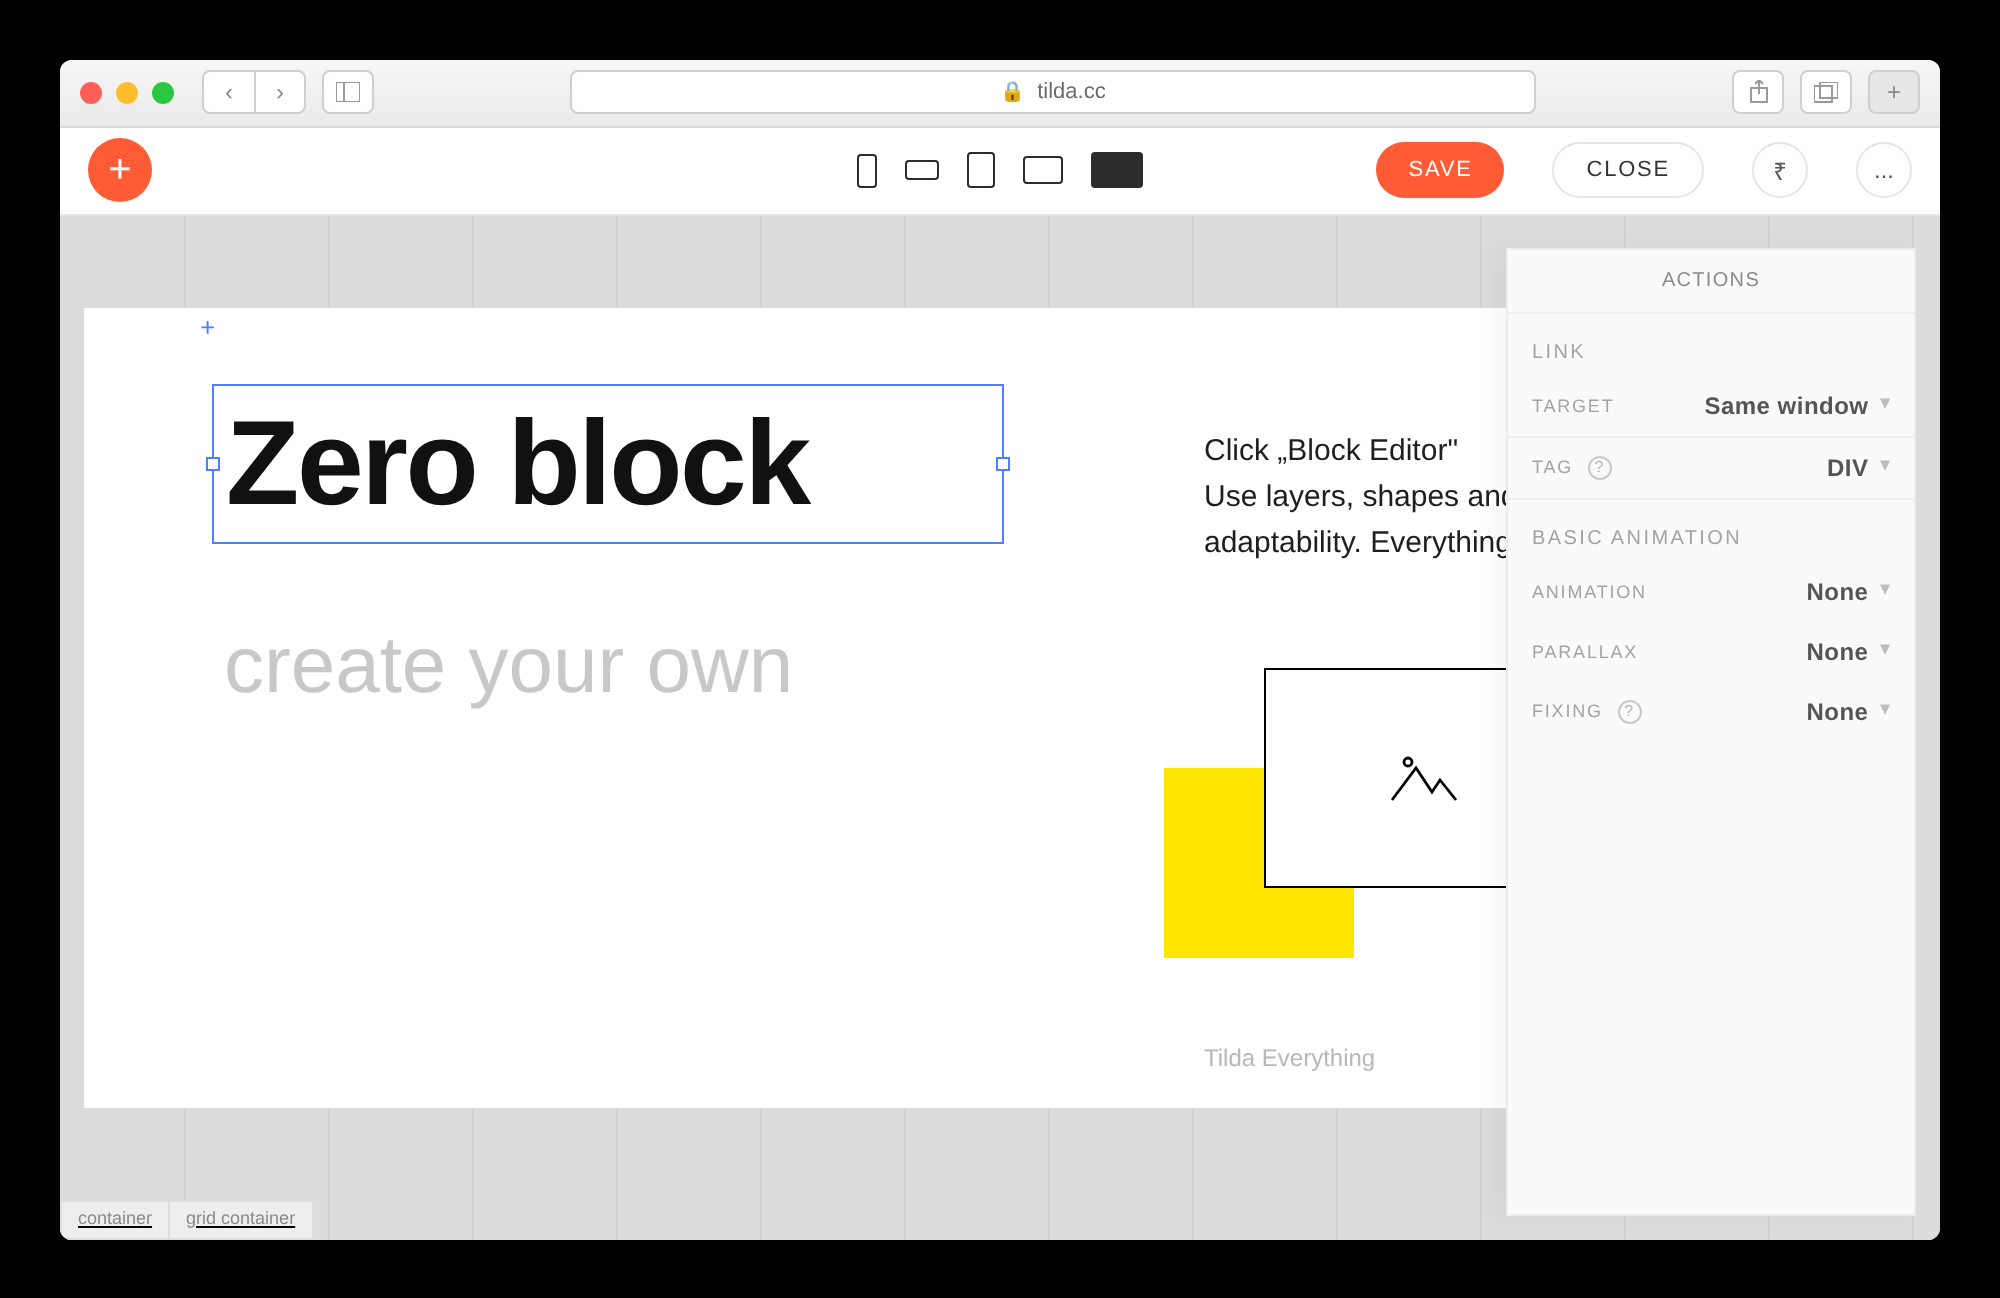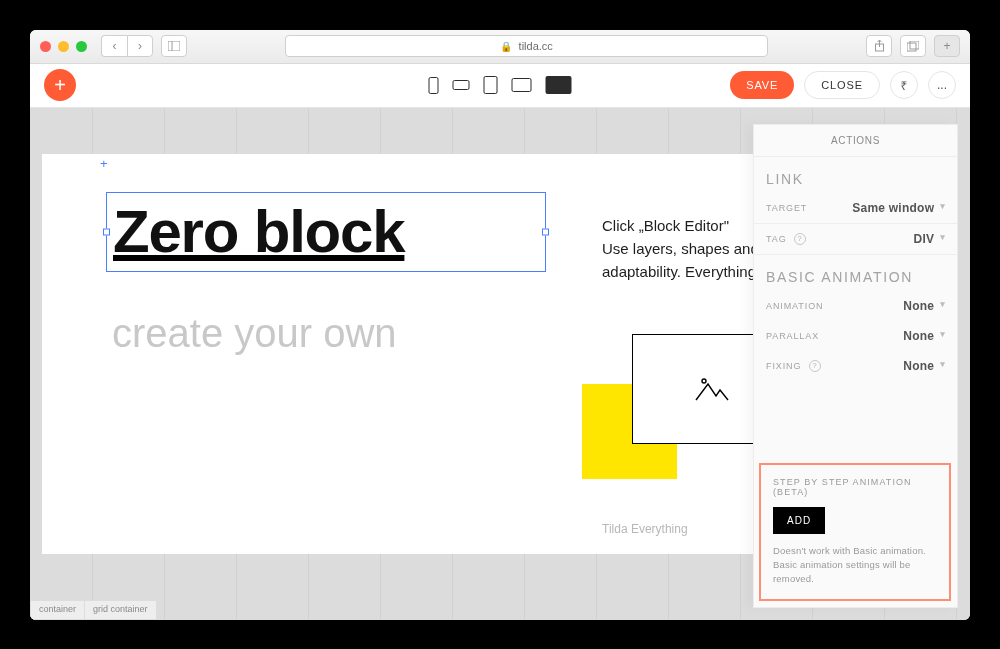--- a/index.html
+++ b/index.html
@@ -48,33 +48,33 @@
   }
   .add-btn {
     width:32px;height:32px;border-radius:50%;background:#ff5b35;color:#fff;
     display:flex;align-items:center;justify-content:center;font-size:20px;font-weight:300;
   }
   .devices { position:absolute; left:50%; transform:translateX(-50%); display:flex; gap:14px; align-items:center;}
   .dev { border:1.5px solid #2c2c2c; border-radius:2px; }
   .dev.ph { width:10px;height:17px;} .dev.phl{width:17px;height:10px;}
   .dev.tab{width:14px;height:18px;} .dev.tabl{width:20px;height:14px;}
   .dev.dt { width:26px;height:18px; border-width:2px; background:#2c2c2c; }
-  .top-right { margin-left:auto; display:flex; gap:10px; align-items:flex-start; }
+  .top-right { margin-left:auto; display:flex; gap:24px; align-items:flex-start; }
   .pill { height:28px; border-radius:14px; display:flex;align-items:center;justify-content:center; font-size:11px; letter-spacing:.08em; padding:0 16px; }
   .pill.save{ background:#ff5b35; color:#fff; }
   .pill.white{ background:#fff; border:1px solid #e5e5e5; color:#333; }
   .circle{ width:28px;height:28px;border-radius:50%;border:1px solid #e5e5e5;background:#fff;display:flex;align-items:center;justify-content:center;font-size:12px;color:#555;}
 
   
   .canvas {
     position:absolute; top:90px; left:12px; right:12px; height:400px; background:#fff; z-index:1;
   }
   .canvas .plus { position:absolute; top:2px; left:58px; color:#4a80ff; font-size:13px; font-weight:300;}
   .sel-box {
-    position:absolute; top:38px; left:64px; width:440px; height:80px; border:1px solid #4a80ff;text-decoration:underline;
+    position:absolute; top:38px; left:64px; width:396px; height:80px; border:1px solid #4a80ff;
   }
   .sel-handle{ position:absolute; width:7px;height:7px;background:#fff;border:1px solid #4a80ff;}
   .sel-handle.l{left:-4px;top:50%;transform:translateY(-50%);} .sel-handle.r{right:-4px;top:50%;transform:translateY(-50%);}
   .h1 { font-size:60px; font-weight:800; letter-spacing:-.02em; color:#111; padding:4px 6px;}
   .subtitle{ position:absolute; top:154px; left:70px; font-size:40px; color:#c8c8c8; line-height:1.25; }
   .bodytxt{ position:absolute; top:60px; left:560px; right:10px; font-size:15px; color:#1e1e1e; line-height:1.55; }
   .yellow{ position:absolute; top:230px; left:540px; width:95px;height:95px; background:#ffe600;}
   .imgbox{ position:absolute; top:180px; left:590px; width:160px;height:110px; border:1.5px solid #000; background:#fff; display:flex;align-items:center;justify-content:center;}
   .imgbox svg{ width:36px;height:30px; }
   .credit{ position:absolute; bottom:18px; left:560px; font-size:12px; color:#b7b7b7;}
@@ -87,34 +87,34 @@
   }
   .panel .row{ padding:10px 12px; border-bottom:1px solid #eee; display:flex; align-items:center; justify-content:space-between;}
   .panel .row.hdr{ text-transform:uppercase; color:#8a8a8a; font-size:10px;flex-direction:column;}
   .panel .mini{ height:24px; padding:0 8px; border:1px solid #e1e1e1; background:#fff; font-size:10px; color:#444; display:flex;align-items:center;}
   .panel .minis{ display:flex; gap:0;}
   .panel .minis .mini+.mini{border-left:none;}
   .panel .field{ padding:8px 12px; display:flex; align-items:center; justify-content:space-between;}
   .panel .label{ text-transform:uppercase; font-size:9px; color:#a3a3a3; letter-spacing:.1em;}
   .panel .value{ font-size:12px; color:#555; letter-spacing:.02em; display:flex; align-items:flex-start; gap:6px;font-weight:bold;}
   .panel .chev{ color:#bdbdbd; font-size:9px;}
-  .panel .section-title{ padding:14px 12px 6px; text-transform:uppercase; font-size:14px; color:#a3a3a3; letter-spacing:.12em;}
+  .panel .section-title{ padding:14px 12px 6px; text-transform:uppercase; font-size:10px; color:#a3a3a3; letter-spacing:.12em;}
   .panel hr{ border:none;border-top:1px solid #eee; }
   .help{ width:12px;height:12px;border:1px solid #c8c8c8;border-radius:50%;display:inline-flex;align-items:center;justify-content:center;font-size:8px;color:#b5b5b5;margin-left:4px;}
 
   .highlight{
     position:absolute; right:6px; bottom:6px; width:192px; padding:12px; border:2px solid #ff8f73;
     background:#fafafa;
   }
   .highlight .title{ text-transform:uppercase; font-size:9px; color:#9a9a9a; letter-spacing:.12em; margin-bottom:10px;}
   .highlight .add{ background:#000; color:#fff; font-size:10px; letter-spacing:.1em; padding:8px 14px; display:inline-block; margin-bottom:10px;}
   .highlight .note{ font-size:9.5px; color:#9a9a9a; line-height:1.5; letter-spacing:.02em;}
 
   
-  .crumbs{ position:absolute; bottom:0; left:0; height:20px; display:flex; z-index:3;}
+  .crumbs{ position:absolute; bottom:0; left:0; height:20px; display:flex; z-index:3;text-decoration:underline;}
   .crumb{ background:#eee; border:1px solid #ddd; font-size:9px; color:#8a8a8a; padding:3px 8px;}
   .crumb+.crumb{border-left:none;}
 </style>
 </head>
 <body>
 
 <div class="mac-window">
 
   <div class="chrome">
     <div class="traffic">
@@ -249,25 +249,20 @@
         <span class="label">
           <span>FIXING</span>
           <span class="help">?</span>
         </span>
         <span class="value">
           <span>None</span>
           <span class="chev">▾</span>
         </span>
       </div>
 
-      <div class="highlight">
-        <div class="title">STEP BY STEP ANIMATION (BETA)</div>
-        <div class="add">ADD</div>
-        <div class="note">Doesn't work with Basic animation. Basic animation settings will be removed.</div>
-      </div>
     </div>
 
     <div class="crumbs">
       <div class="crumb">container</div>
       <div class="crumb">grid container</div>
     </div>
 
   </div>
 </div>
 

